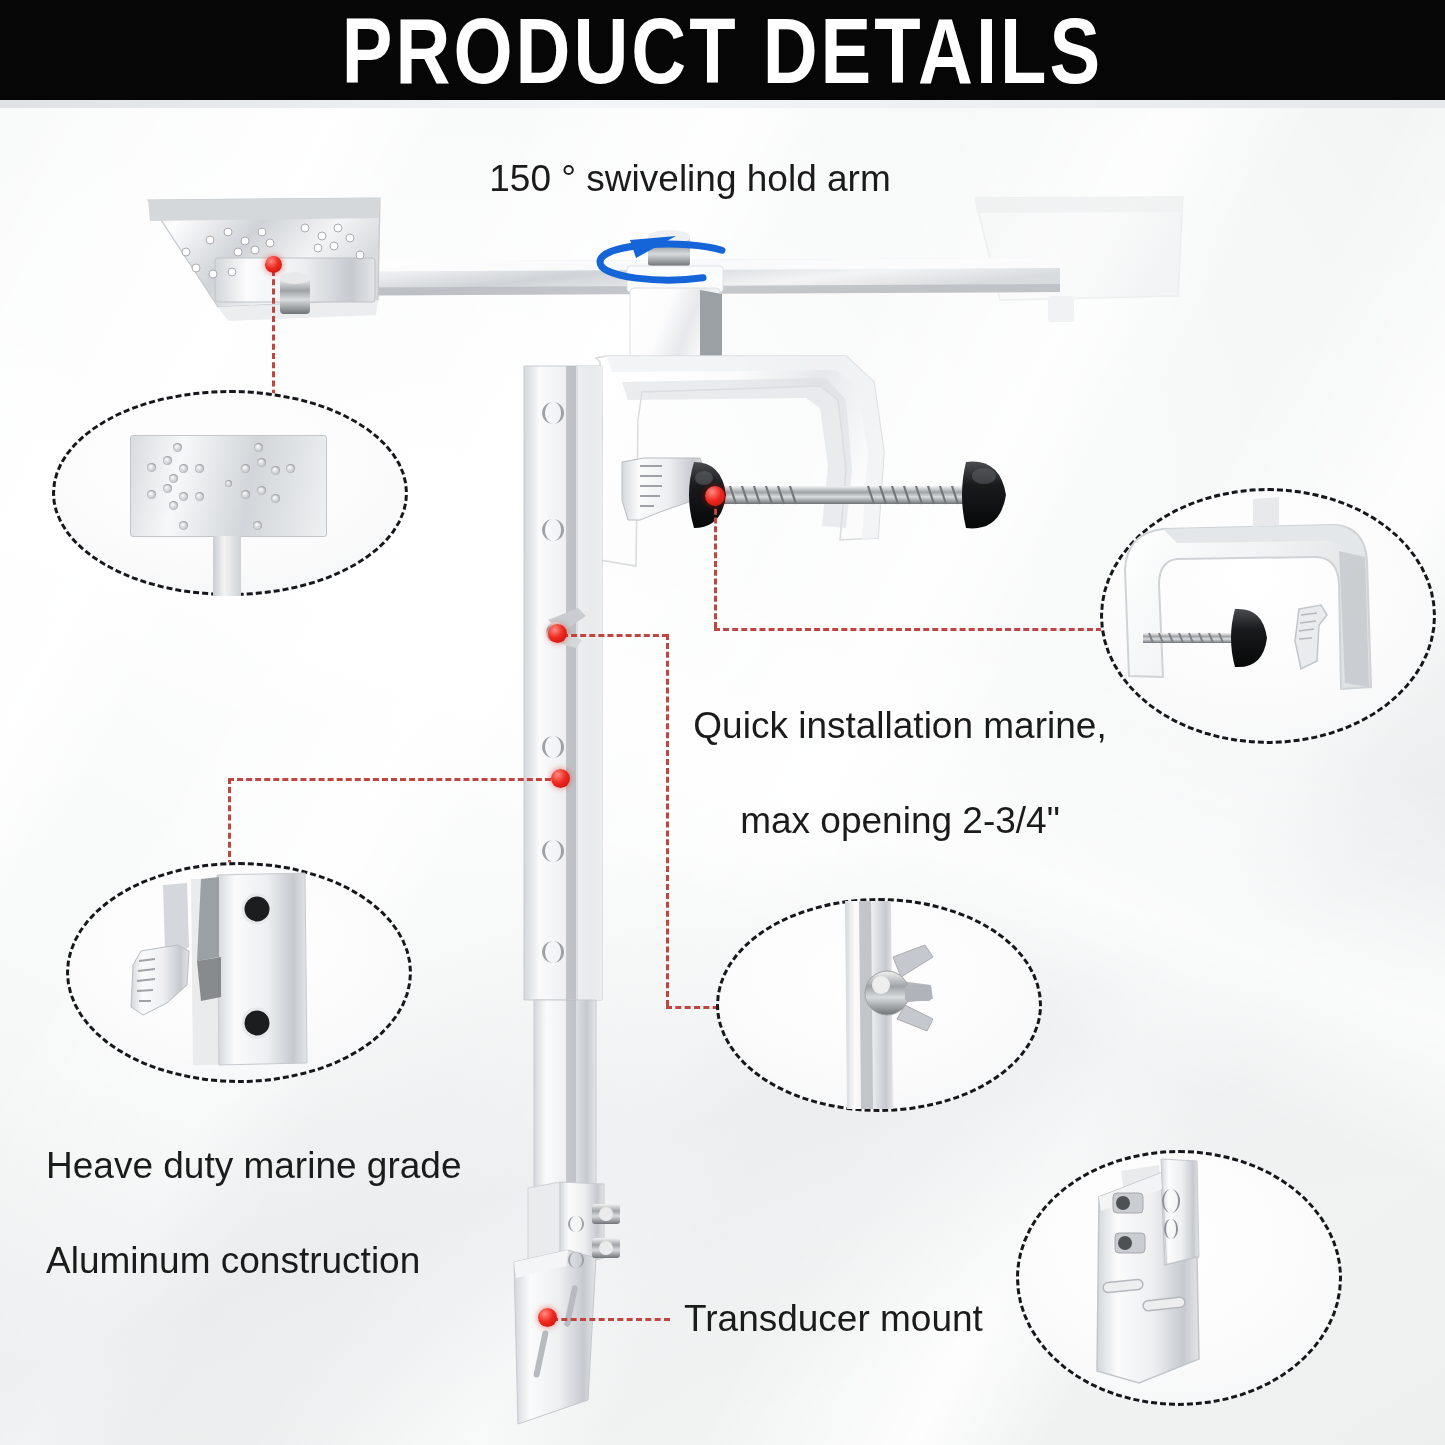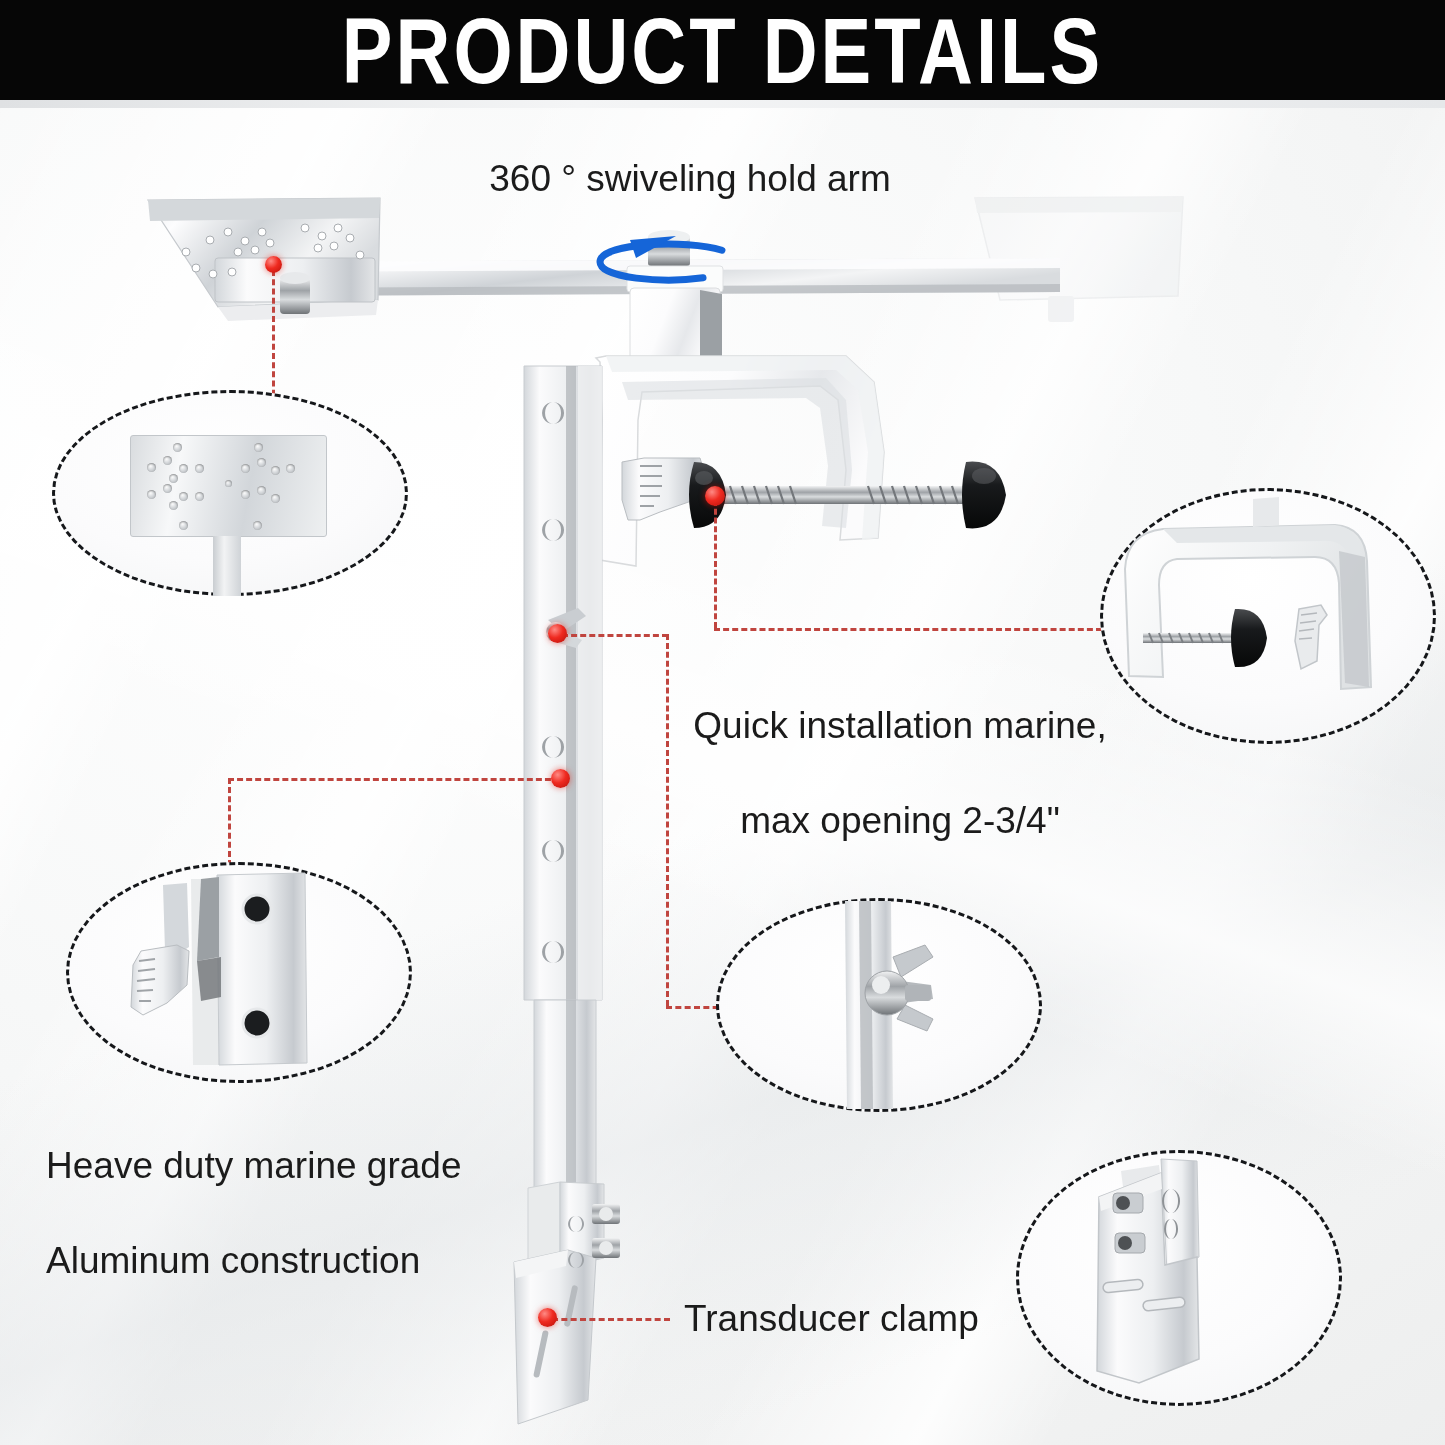--- a/index.html
+++ b/index.html
@@ -281,21 +281,21 @@
   <div class="lead lead-h" style="left:666px;top:1006px;width:62px;"></div>
   <div class="dot" style="left:548px;top:624px;width:19px;height:19px;"></div>
 
   <div class="lead lead-h" style="left:228px;top:778px;width:332px;"></div>
   <div class="lead lead-v" style="left:228px;top:778px;height:88px;"></div>
   <div class="dot" style="left:551px;top:769px;width:19px;height:19px;"></div>
 
   <div class="lead lead-h" style="left:552px;top:1318px;width:118px;"></div>
   <div class="dot" style="left:538px;top:1308px;width:19px;height:19px;"></div>
 
-  <div class="callout" style="left:420px;top:155px;width:540px;text-align:center;">360 ° swiveling hold arm</div>
+  <div class="callout" style="left:420px;top:155px;width:540px;text-align:center;">150 ° swiveling hold arm</div>
 
   <div class="ell" style="left:52px;top:390px;width:350px;height:200px;">
     <div style="position:absolute;left:75px;top:42px;width:195px;height:100px;border-radius:3px;
                 background:linear-gradient(100deg,#d9dcdf 0%,#f7f8f9 25%,#d2d6da 60%,#eef0f1 100%);
                 border:1px solid #c2c6ca;">
       <div class="hole" style="left:42px;top:7px;width:9px;height:9px;"></div>
       <div class="hole" style="left:123px;top:7px;width:9px;height:9px;"></div>
       <div class="hole" style="left:16px;top:27px;width:9px;height:9px;"></div>
       <div class="hole" style="left:32px;top:20px;width:9px;height:9px;"></div>
       <div class="hole" style="left:48px;top:28px;width:9px;height:9px;"></div>
@@ -409,15 +409,15 @@
         <circle cx="104" cy="50" r="7" fill="#4e5154"></circle>
         <rect x="96" y="80" width="30" height="20" rx="4" fill="#c9cdd1" stroke="#a5a9ad" stroke-width="1"></rect>
         <circle cx="106" cy="90" r="7" fill="#4e5154"></circle>
       </g>
       <path d="M152,36 a9,12 0 1,0 0.1,0 a7,12 0 1,1 -0.1,0 Z" fill="#8e9296"></path>
       <path d="M152,66 a7,10 0 1,0 0.1,0 a5,10 0 1,1 -0.1,0 Z" fill="#8e9296"></path>
       <rect x="84" y="128" width="40" height="10" rx="5" fill="#eceef0" stroke="#b4b8bc" stroke-width="1.5" transform="rotate(-6 104 133)"></rect>
       <rect x="124" y="146" width="42" height="10" rx="5" fill="#eceef0" stroke="#b4b8bc" stroke-width="1.5" transform="rotate(-6 145 151)"></rect>
     </svg>
   </div>
-  <div class="callout" style="left:684px;top:1295px;width:380px;">Transducer clamp</div>
+  <div class="callout" style="left:684px;top:1295px;width:380px;">Transducer mount</div>
 
 </div>
 
 </body></html>

